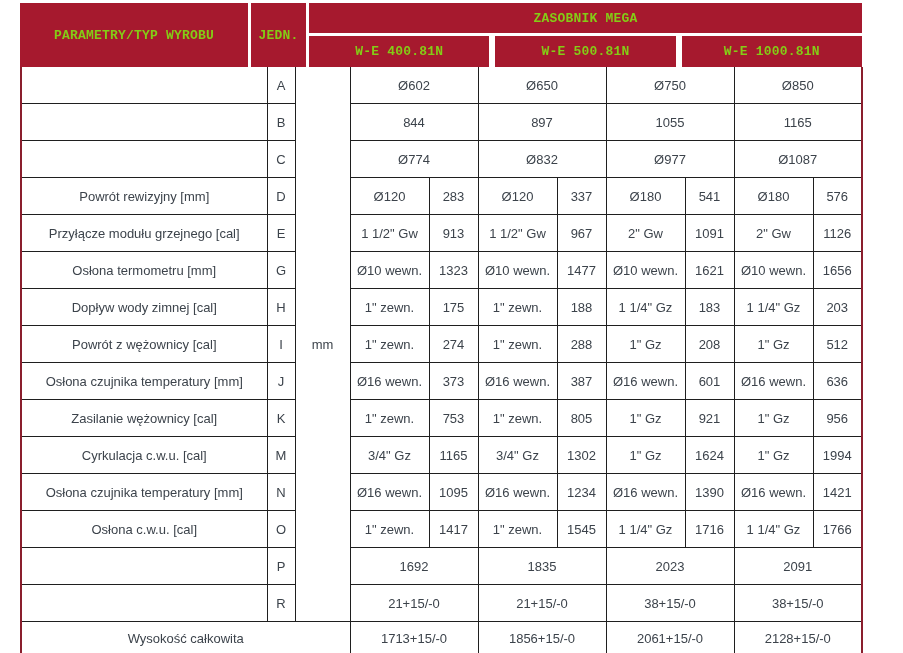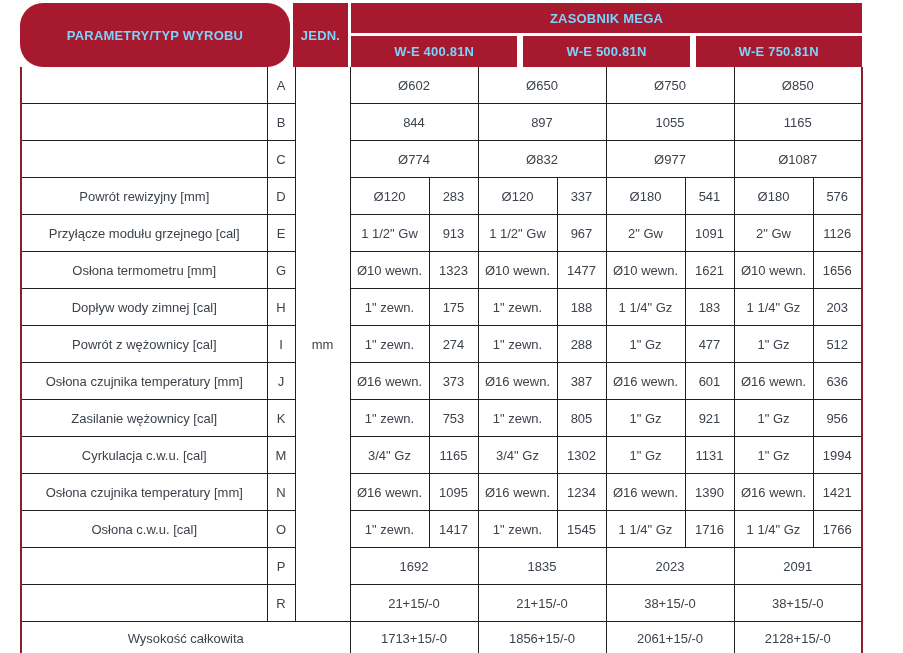--- a/index.html
+++ b/index.html
@@ -18,30 +18,31 @@
   }
 
   
   .thead {
     display: flex;
     gap: 3px;
     height: 64px;
   }
   .hblock {
     background: #a6192e;
-    color: #7dd3fc;
+    color: #84cc16;
     font-weight: bold;
     font-size: 13px;
     letter-spacing: 0.2px;
     display: flex;
     align-items: center;
     justify-content: center;
     text-align: center;
-  }
-  .hparam { width: 270px; border-radius: 23px; }
+    font-family: Liberation Mono, monospace;
+  }
+  .hparam { width: 228px; }
   .hjedn  { width: 55px; text-align: right; }
   .hright { flex: 1; display: flex; flex-direction: column; gap: 3px; }
   .hgroup { height: 30px; }
   .hmodels { flex: 1; display: flex; gap: 6px; }
   .hmodel { flex: 1; }
 
   
   table.spec {
     table-layout: fixed;
     width: 842px;
@@ -80,21 +81,21 @@
   <div class="tbl-wrap">
 
     <div class="thead">
       <div class="hblock hparam">PARAMETRY/TYP WYROBU</div>
       <div class="hblock hjedn">JEDN.</div>
       <div class="hright">
         <div class="hblock hgroup">ZASOBNIK MEGA</div>
         <div class="hmodels">
           <div class="hblock hmodel">W-E 400.81N</div>
           <div class="hblock hmodel">W-E 500.81N</div>
-          <div class="hblock hmodel">W-E 750.81N</div>
+          <div class="hblock hmodel">W-E 1000.81N</div>
         </div>
       </div>
     </div>
 
     <table class="spec">
       <colgroup>
         <col style="width:246px">
           <col style="width:28px">
           <col style="width:55px">
         <col style="width:79px">
@@ -189,21 +190,21 @@
       </tr>
 
       <tr>
         <td class="param-cell">Powrót z wężownicy [cal]</td>
         <td>I</td>
         <td>1" zewn.</td>
         <td>274</td>
         <td>1" zewn.</td>
         <td>288</td>
         <td>1" Gz</td>
-        <td>477</td>
+        <td>208</td>
         <td>1" Gz</td>
         <td>512</td>
       </tr>
 
       <tr>
         <td class="param-cell">Osłona czujnika temperatury [mm]</td>
         <td>J</td>
         <td>Ø16 wewn.</td>
         <td>373</td>
         <td>Ø16 wewn.</td>
@@ -228,21 +229,21 @@
       </tr>
 
       <tr>
         <td class="param-cell">Cyrkulacja c.w.u. [cal]</td>
         <td>M</td>
         <td>3/4" Gz</td>
         <td>1165</td>
         <td>3/4" Gz</td>
         <td>1302</td>
         <td>1" Gz</td>
-        <td>1131</td>
+        <td>1624</td>
         <td>1" Gz</td>
         <td>1994</td>
       </tr>
 
       <tr>
         <td class="param-cell">Osłona czujnika temperatury [mm]</td>
         <td>N</td>
         <td>Ø16 wewn.</td>
         <td>1095</td>
         <td>Ø16 wewn.</td>

